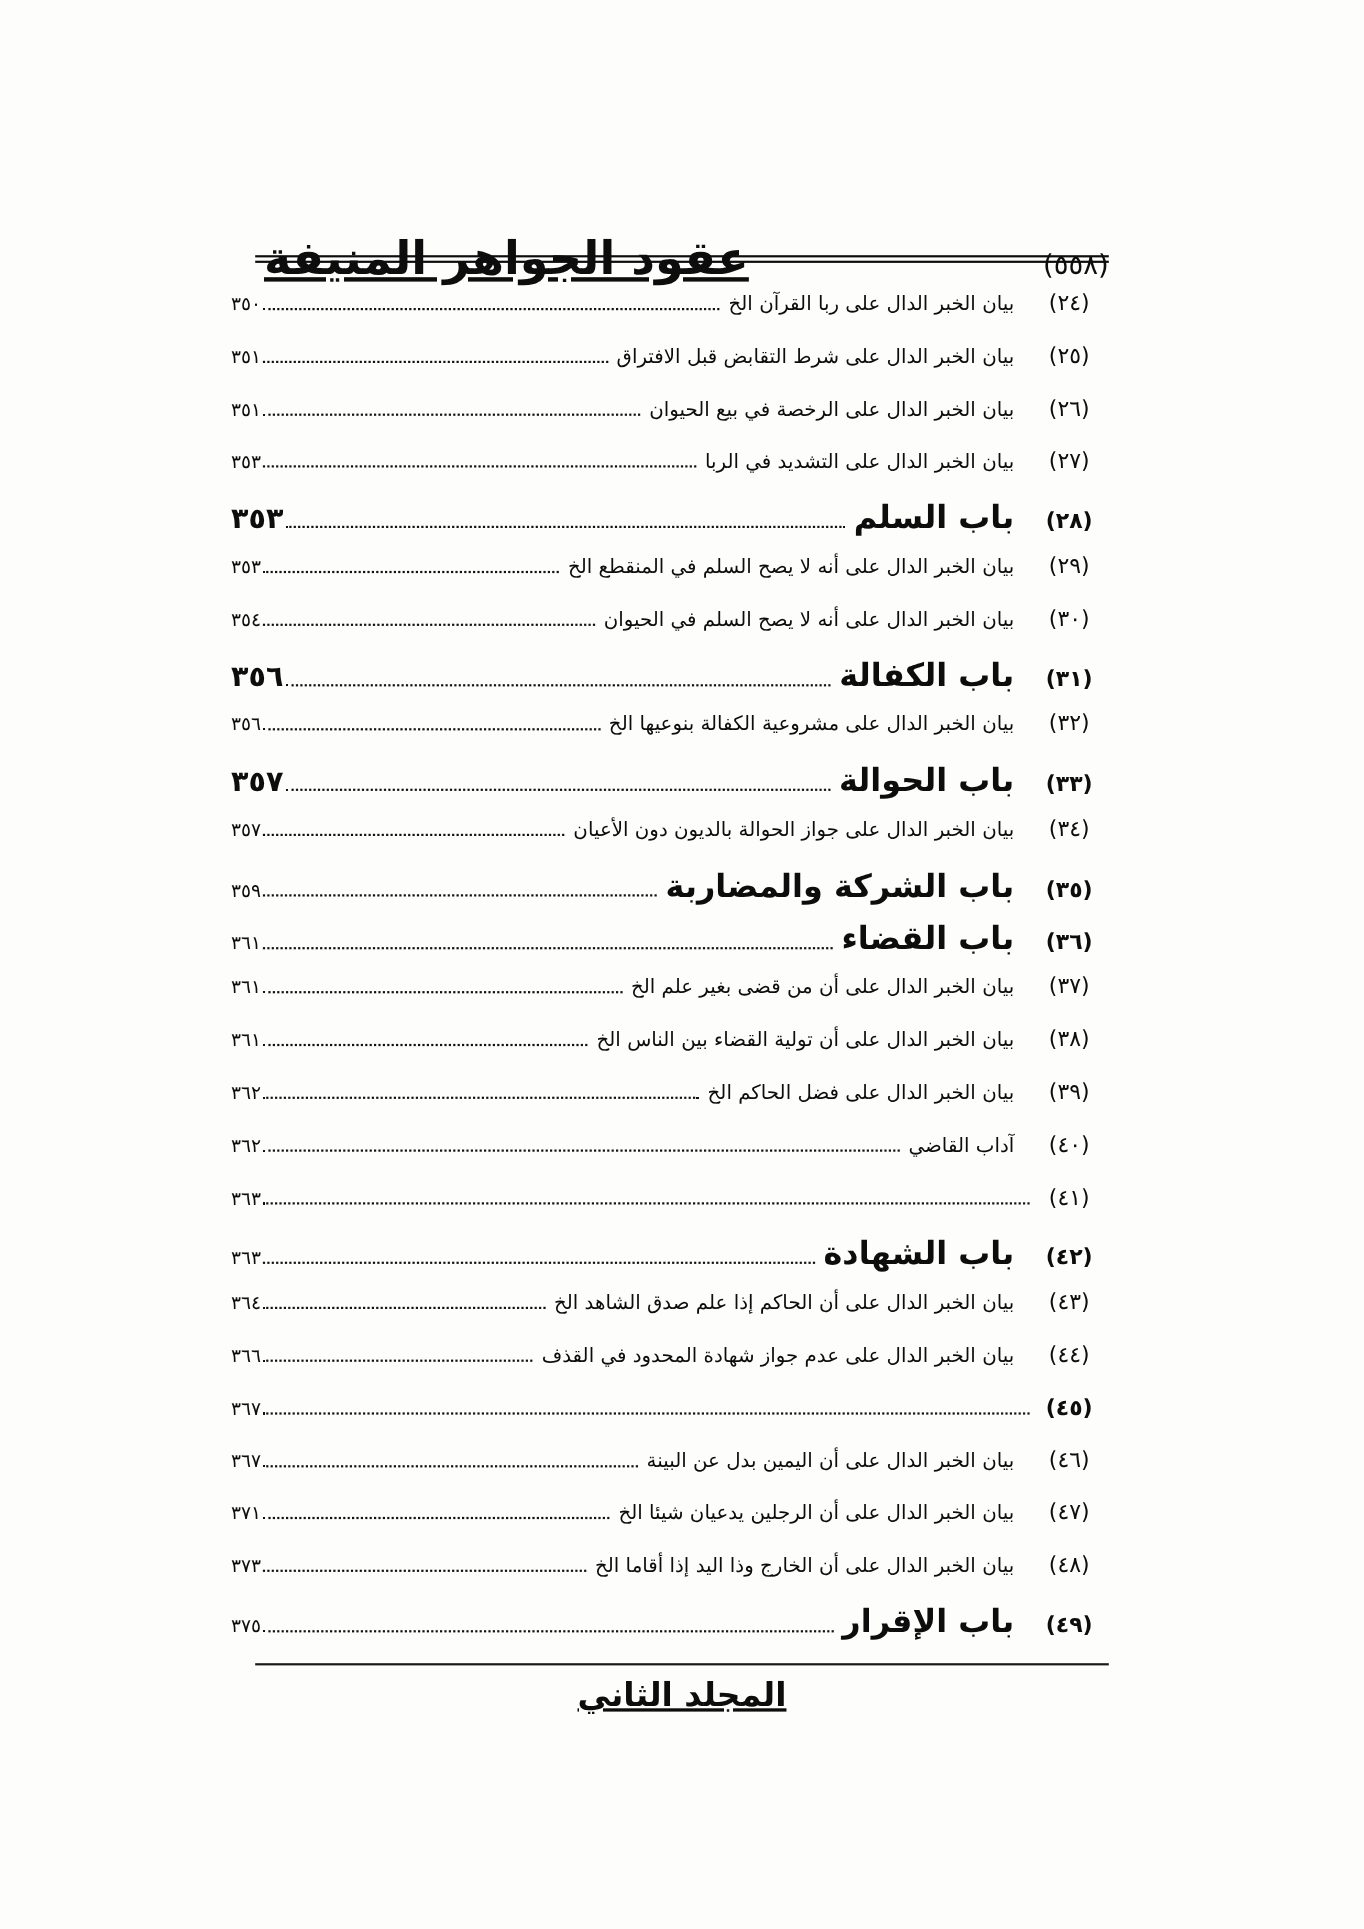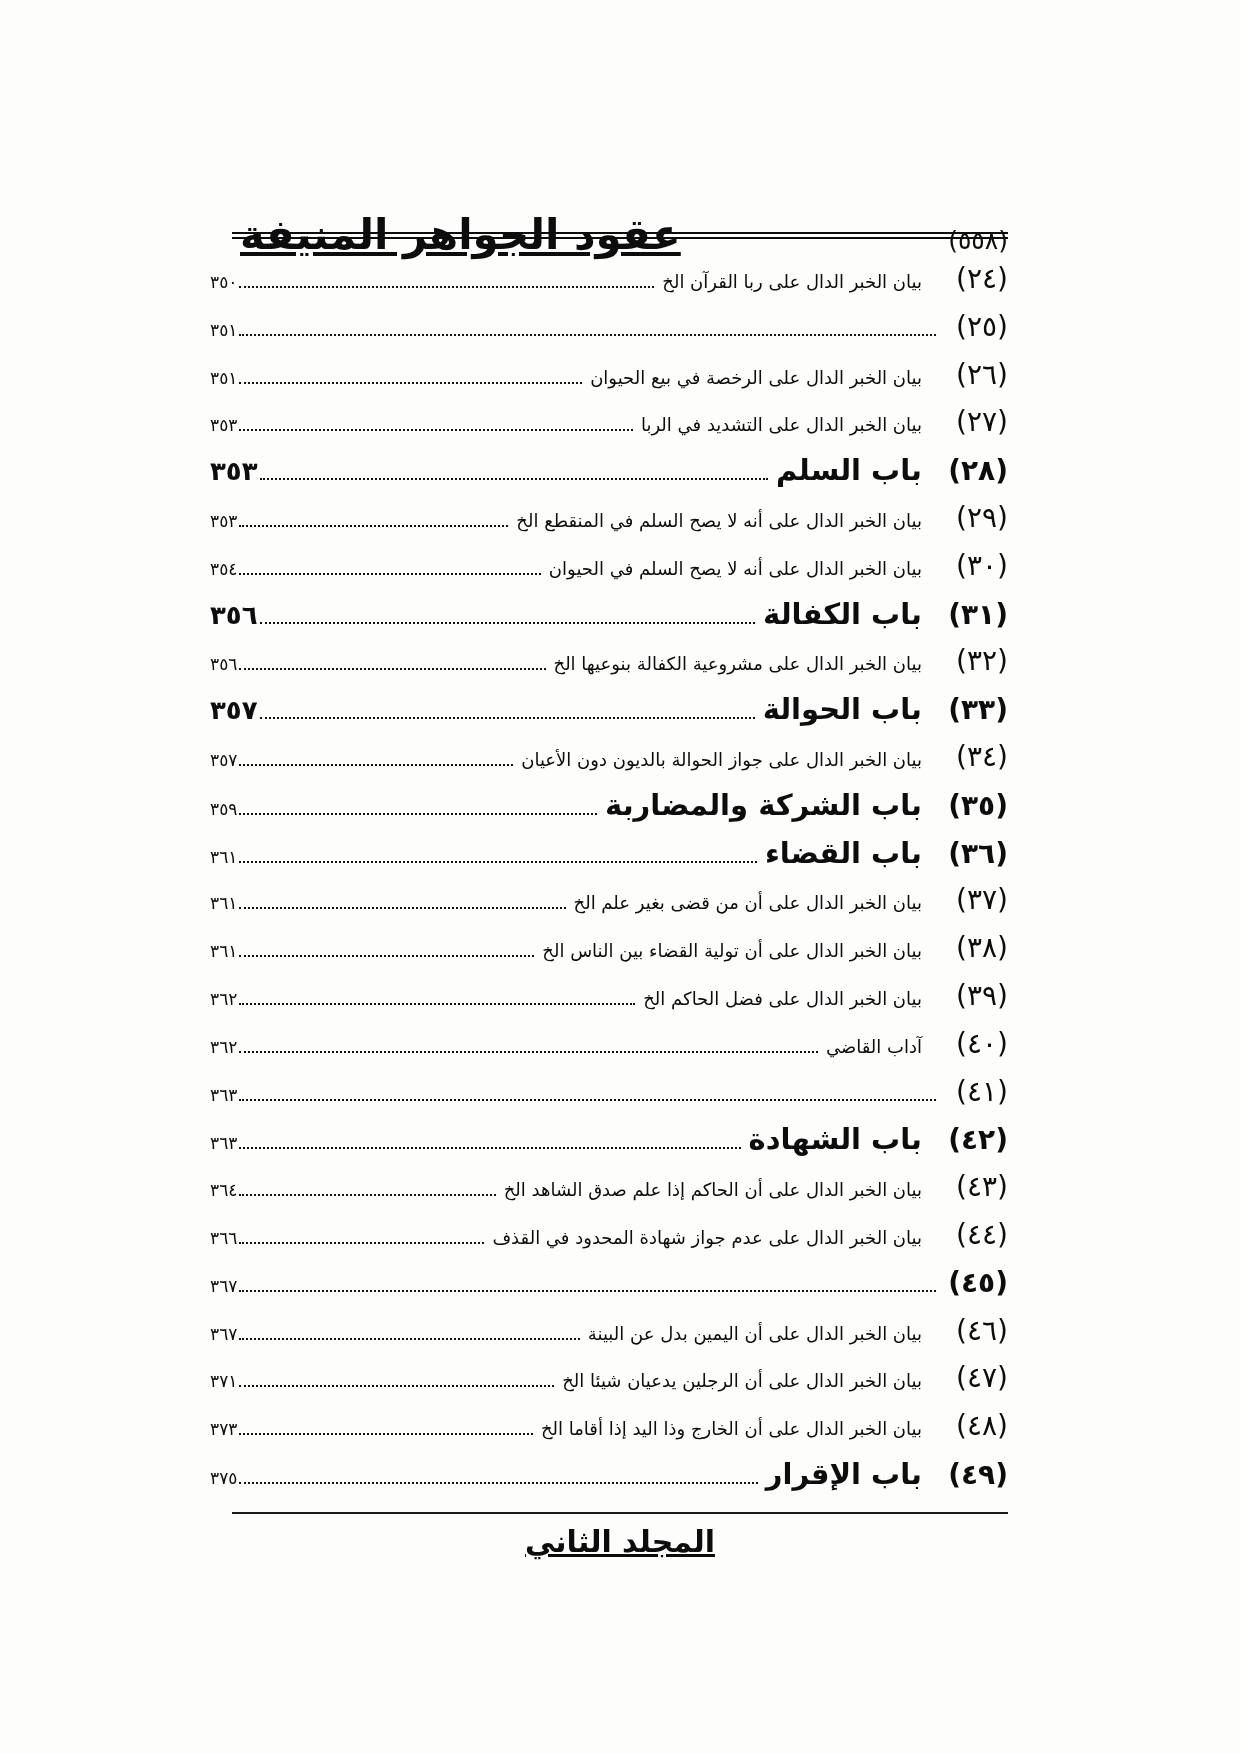--- a/index.html
+++ b/index.html
@@ -31,21 +31,21 @@
   }
   
   .toc{position:absolute;top:253px;right:232px;left:208px;}
   .row{
     height:47.8px;
     display:flex;direction:rtl;
     align-items:baseline;
     padding-top:9px;box-sizing:border-box;
     white-space:nowrap;
   }
-  .row .num{flex:0 0 72px;font-size:28px;text-align:right;}
+  .row .num{flex:0 0 72px;font-size:20px;text-align:center;}
   .row .title{font-size:18px;margin-left:8px;margin-right:14px;}
   .row .dots{
     flex:1 1 auto;min-width:10px;height:18px;
     border-bottom:2.5px dotted #111;
     margin-left:2px;
   }
   .row .pageno{font-size:17px;padding-left:2px;}
   .row.chapter .num{font-weight:bold;}
   .row.chapter .title{font-size:29px;font-weight:bold;}
   .row.bigpage .pageno{font-size:26px;font-weight:bold;}
@@ -73,20 +73,21 @@
 
   <div class="toc" id="toc">
       <div class="row">
       <span class="num">(٢٤)</span>
       <span class="title">بيان الخبر الدال على ربا القرآن الخ</span>
       <span class="dots"></span>
       <span class="pageno">٣٥٠</span>
     </div>
       <div class="row">
       <span class="num">(٢٥)</span>
+      <span class="title">بيان الخبر الدال على شرط التقابض قبل الافتراق</span>
       <span class="dots"></span>
       <span class="pageno">٣٥١</span>
     </div>
       <div class="row">
       <span class="num">(٢٦)</span>
       <span class="title">بيان الخبر الدال على الرخصة في بيع الحيوان</span>
       <span class="dots"></span>
       <span class="pageno">٣٥١</span>
     </div>
       <div class="row">

